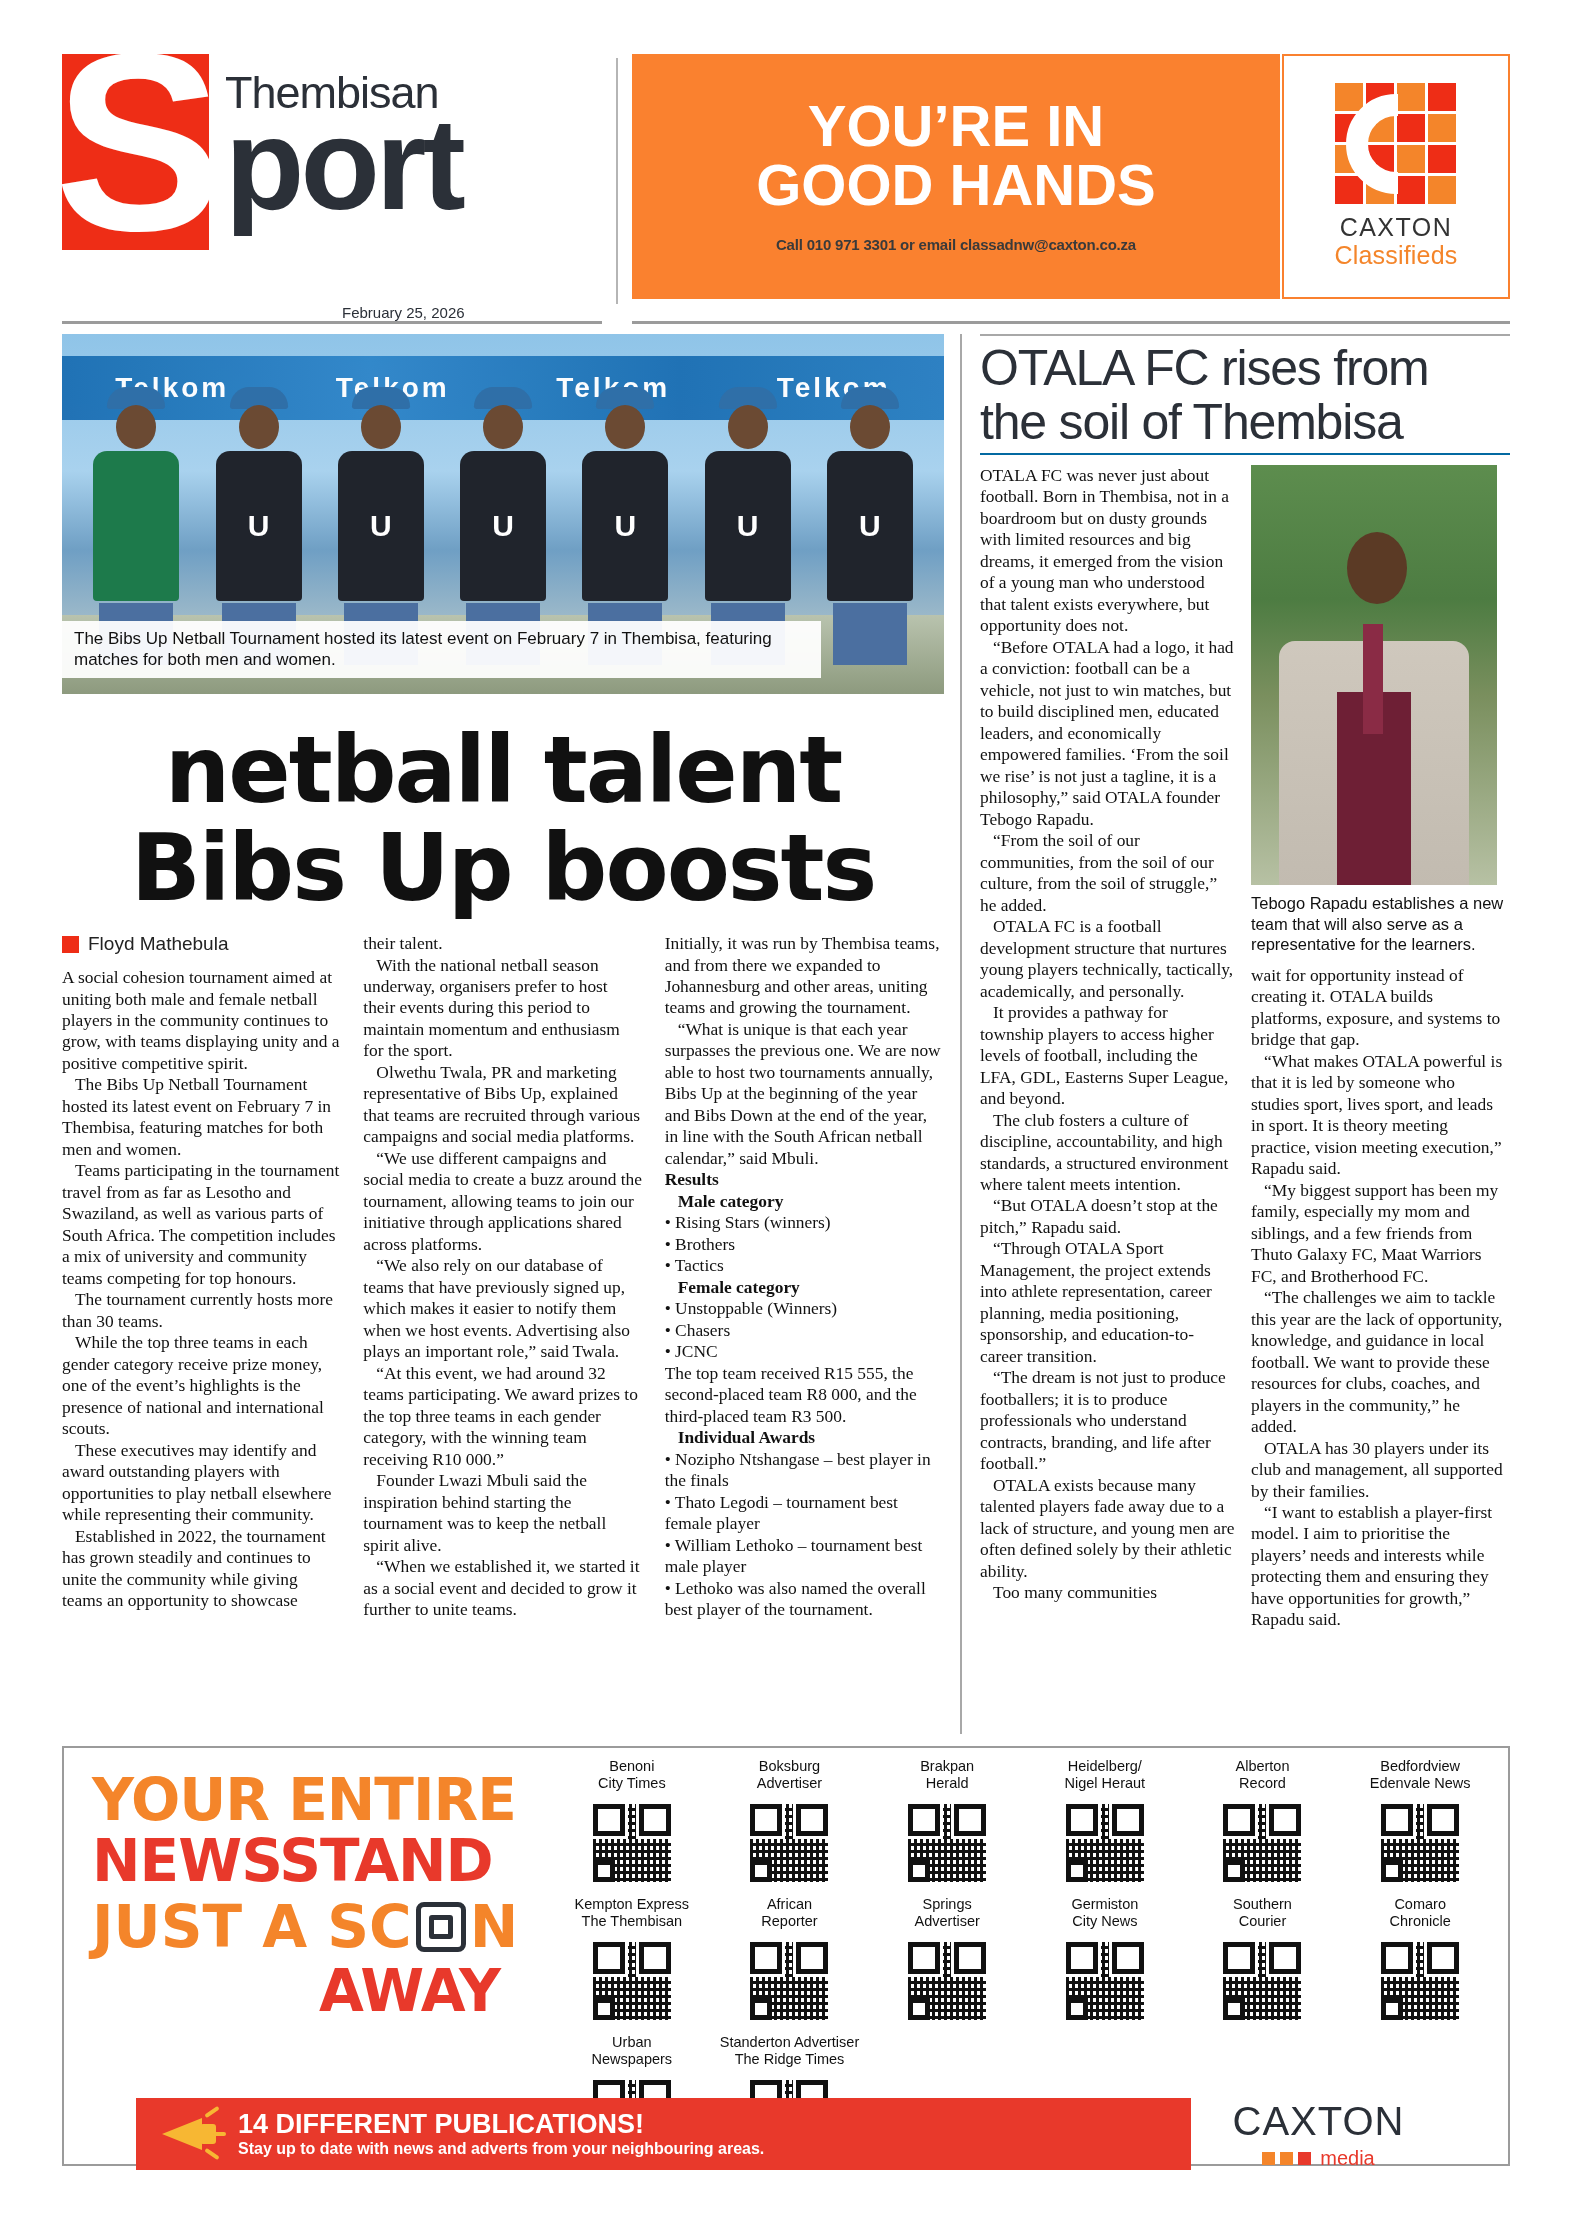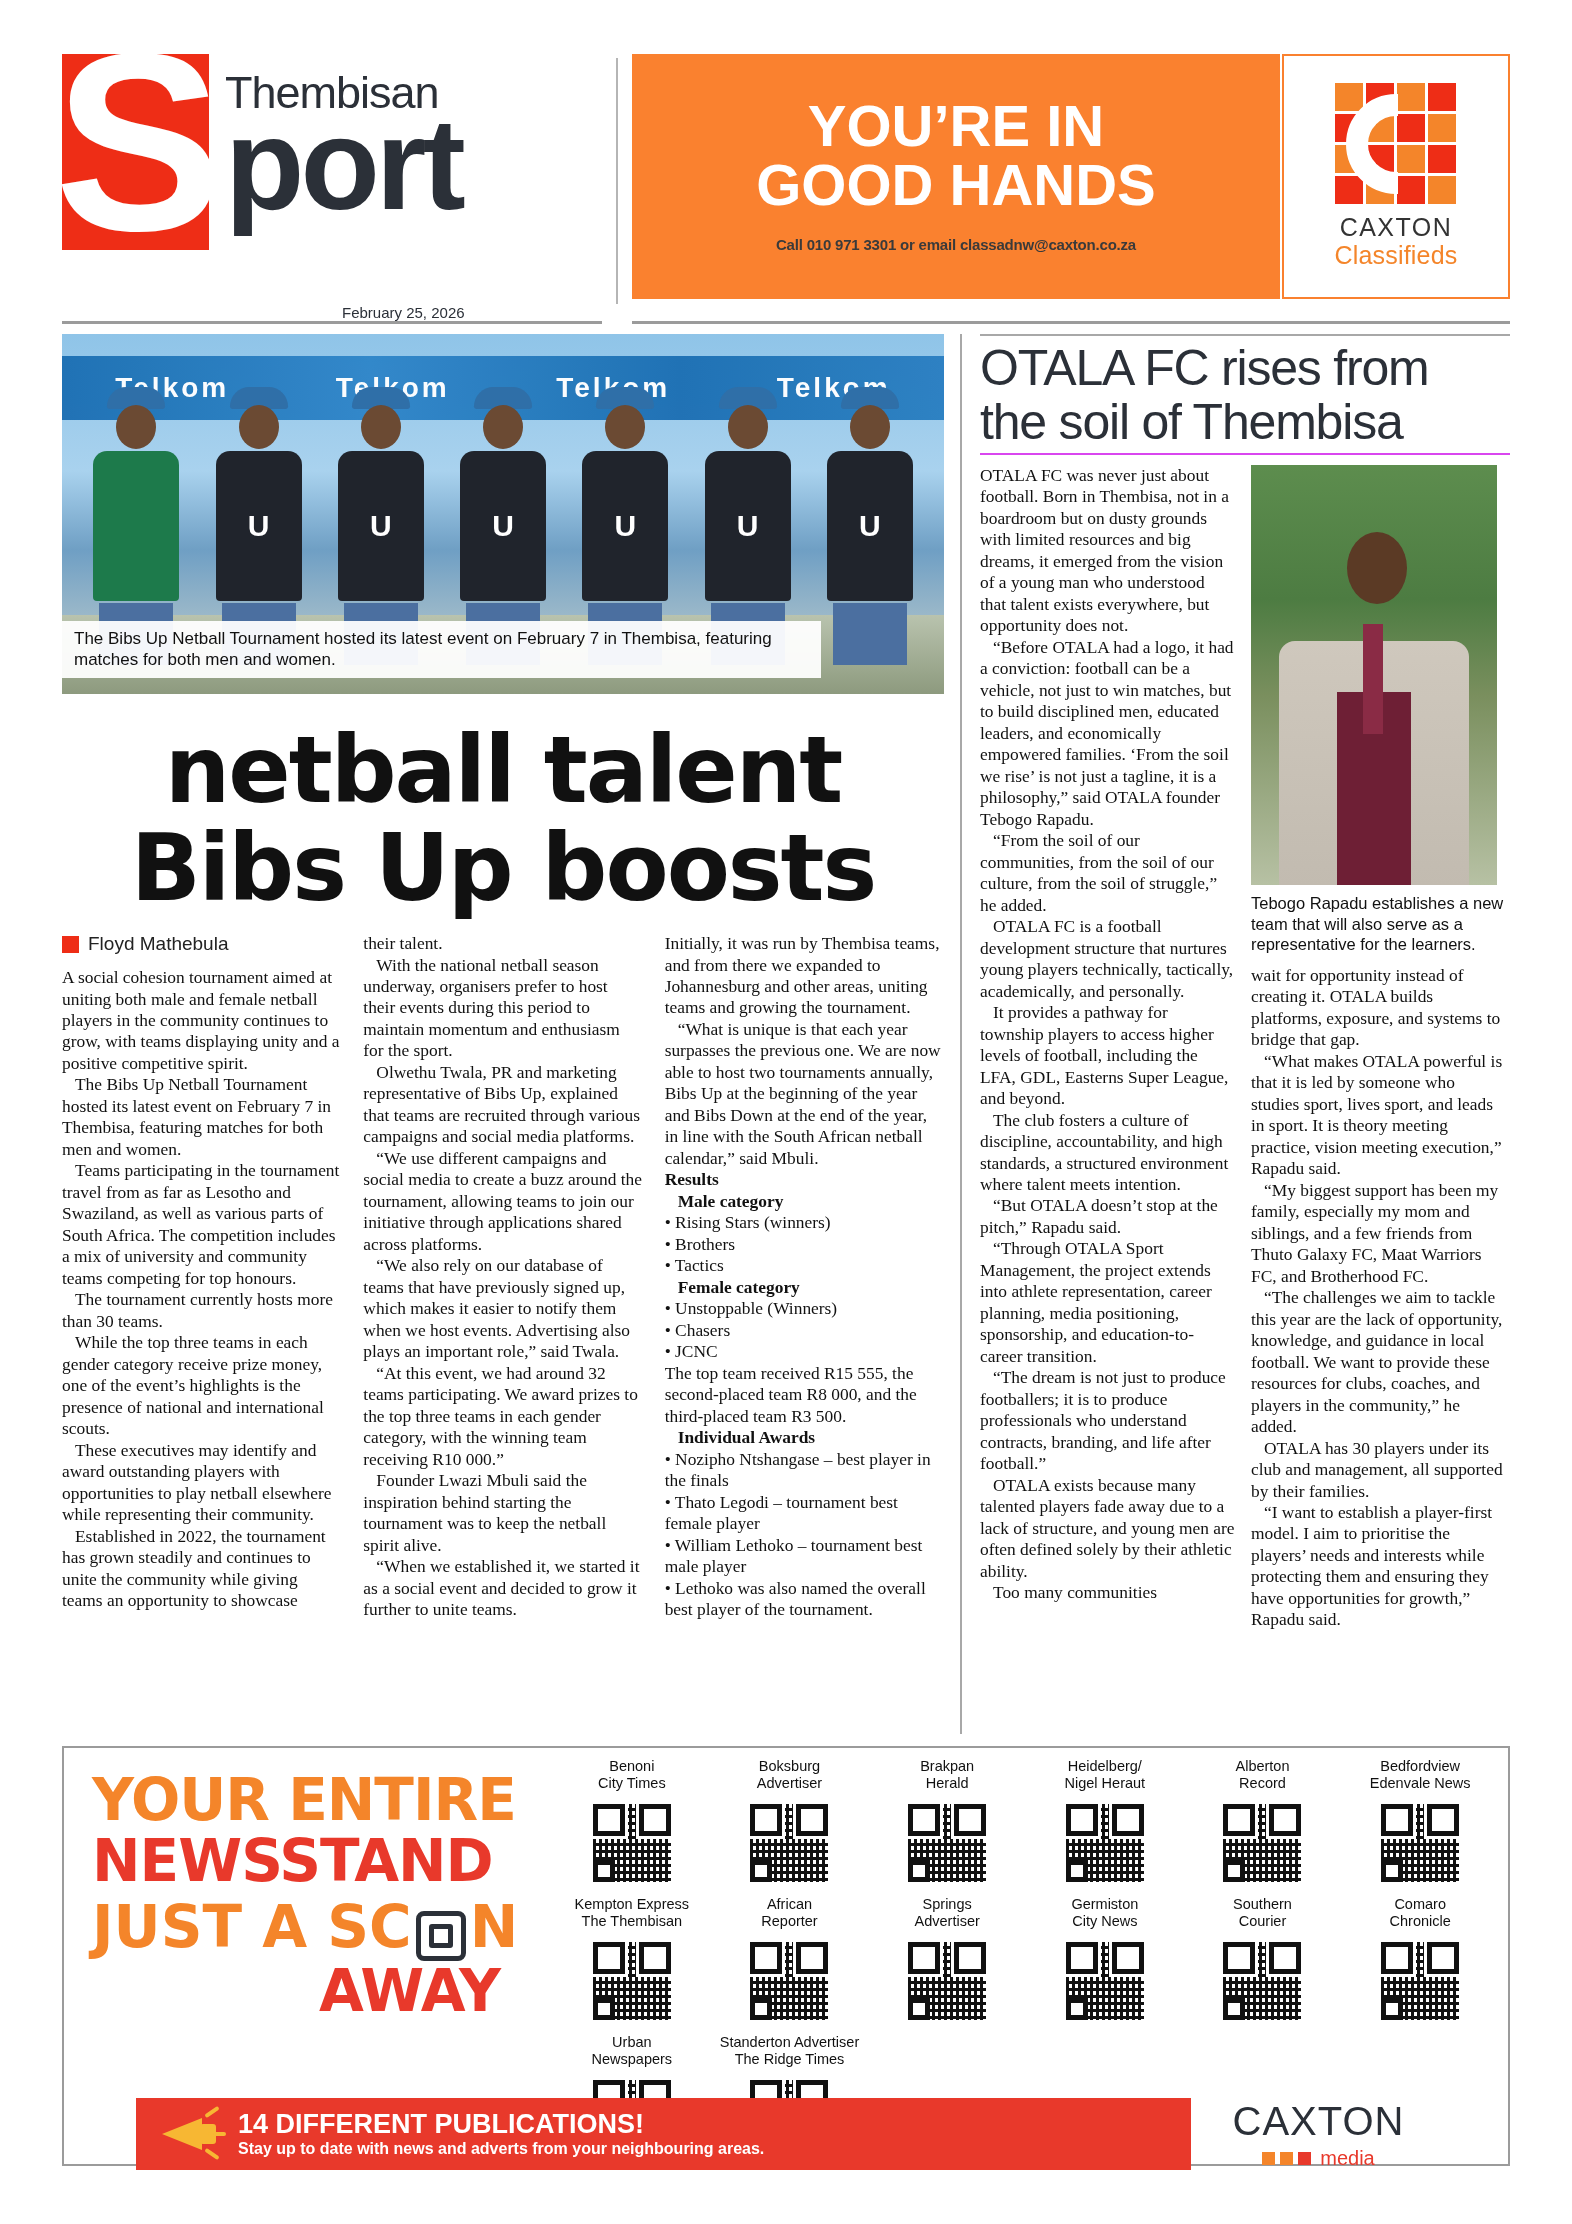--- a/index.html
+++ b/index.html
@@ -128,21 +128,21 @@
   }
   .col ul { list-style: none; }
   .col li { text-indent: 0; }
 
   
   .otala-head {
     font-size: 50px; font-weight: 400; line-height: 1.07; color: #2b3038;
     letter-spacing: -1.2px; border-top: 2px solid #a8a8a8; padding-top: 6px;
     margin-bottom: 4px;
   }
-  .otala-wrap { display: flex; gap: 16px; border-top: 2px solid #d946ef; padding-top: 10px; }
+  .otala-wrap { display: flex; gap: 16px; border-top: 2px solid #0369a1; padding-top: 10px; }
   .otala-c { width: 255px; }
   .otala-c p {
     font-family: "Liberation Serif", serif;
     font-size: 17.4px; line-height: 1.235; text-indent: 13px;
   }
   .otala-c p.noind { text-indent: 0; }
   .portrait {
     width: 246px; height: 420px; position: relative; overflow: hidden;
     background: linear-gradient(#5d8d4e 0%, #4d7c42 32%, #7a8f5e 55%, #b7c1a4 100%);
   }
@@ -157,21 +157,21 @@
 
   
   .bottom-ad {
     margin-top: 12px; border: 2px solid #9b9b9b; height: 420px;
     display: flex; background: #fff; padding: 10px 12px;
   }
   .ba-left { width: 470px; padding: 12px 6px 0 16px; }
   .ba-line { font-family: "DejaVu Sans", sans-serif; font-weight: 700; font-size: 58px; line-height: 1.06; letter-spacing: -1px; }
   .ba-or { color: #f4852a; }
   .ba-rd { color: #e8392b; }
-  .ba-scan { display: flex; align-items: flex-end; gap: 4px; color: #e8392b; font-family:"DejaVu Sans",sans-serif; font-weight:700; font-size:58px; }
+  .ba-scan { display: flex; align-items: center; gap: 4px; color: #e8392b; font-family:"DejaVu Sans",sans-serif; font-weight:700; font-size:58px; }
   .scan-ico { width: 50px; height: 50px; border: 5px solid #2b3038; border-radius: 8px; position: relative; display:inline-block; }
   .scan-ico::after { content:""; position:absolute; left: 8px; right: 8px; top: 8px; bottom: 8px; border: 5px solid #2b3038; border-radius: 3px; }
   .ba-away { text-align: right; padding-right: 40px; }
 
   .ba-right { flex: 1; padding-left: 10px; }
   .qr-grid { display: grid; grid-template-columns: repeat(6, 1fr); gap: 4px 6px; }
   .qr-item { text-align: center; }
   .qr-label { font-size: 14.5px; line-height: 1.2; color: #111; white-space: pre-line; height: 38px; }
   .qr-code {
     width: 82px; height: 82px; margin: 6px auto 8px auto;

